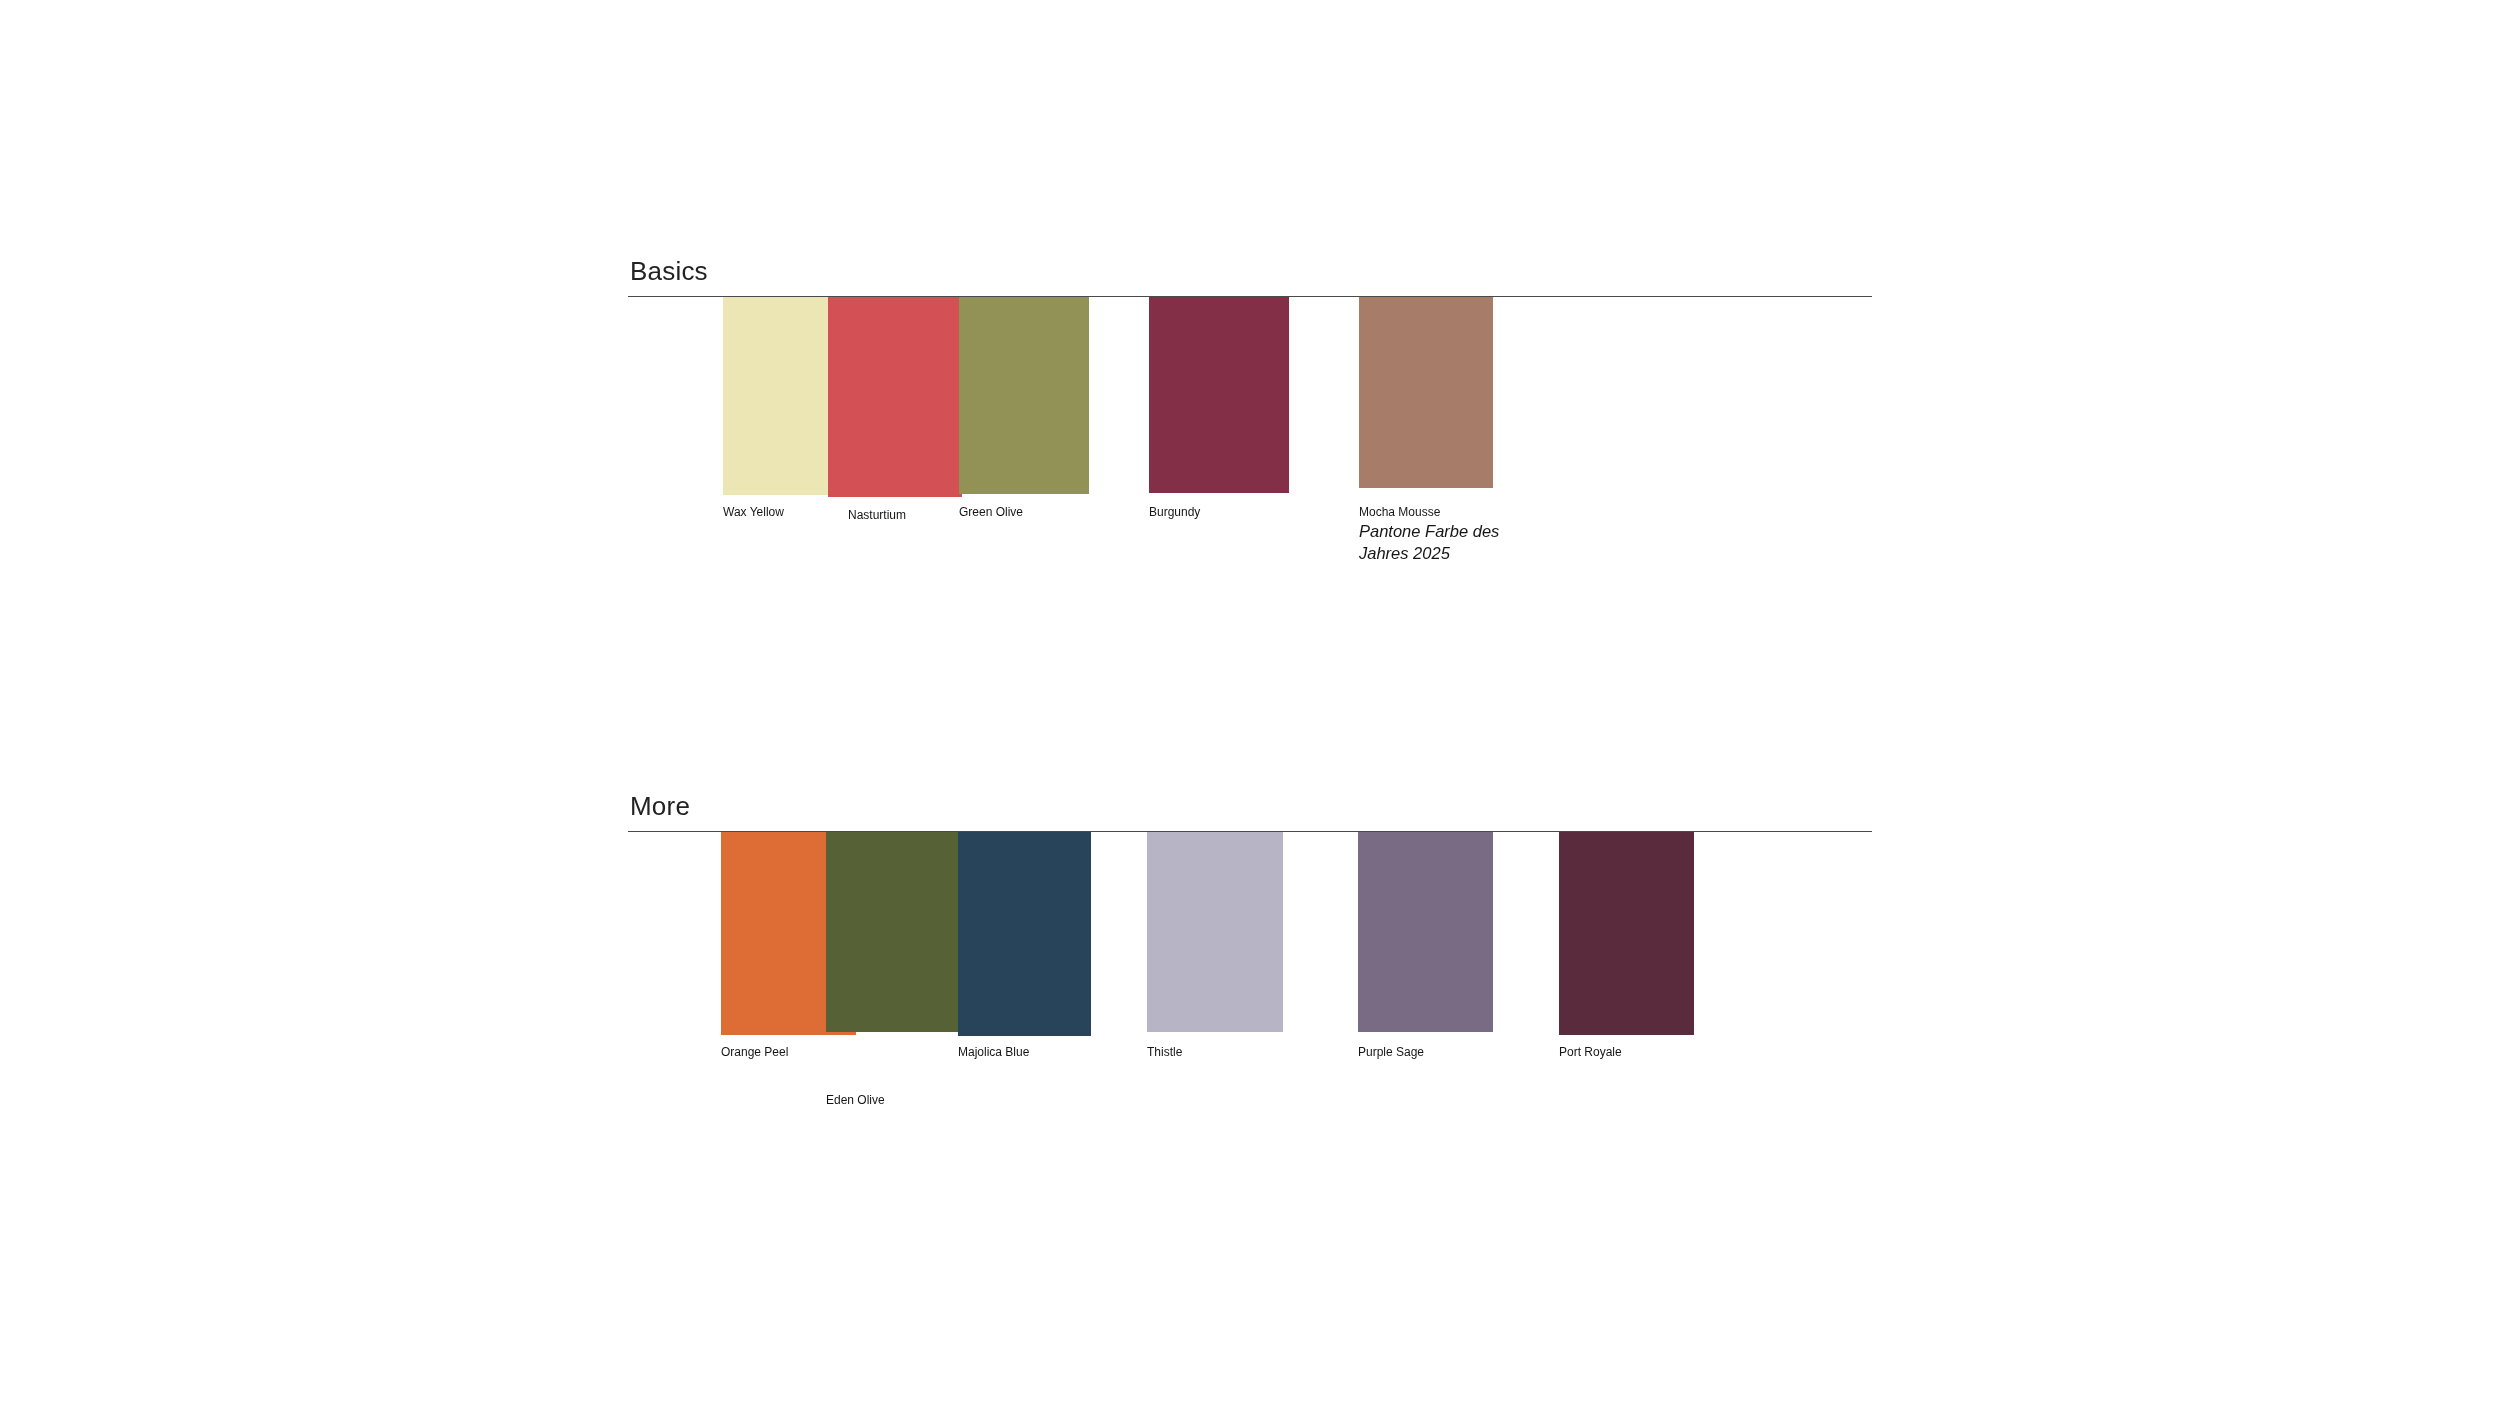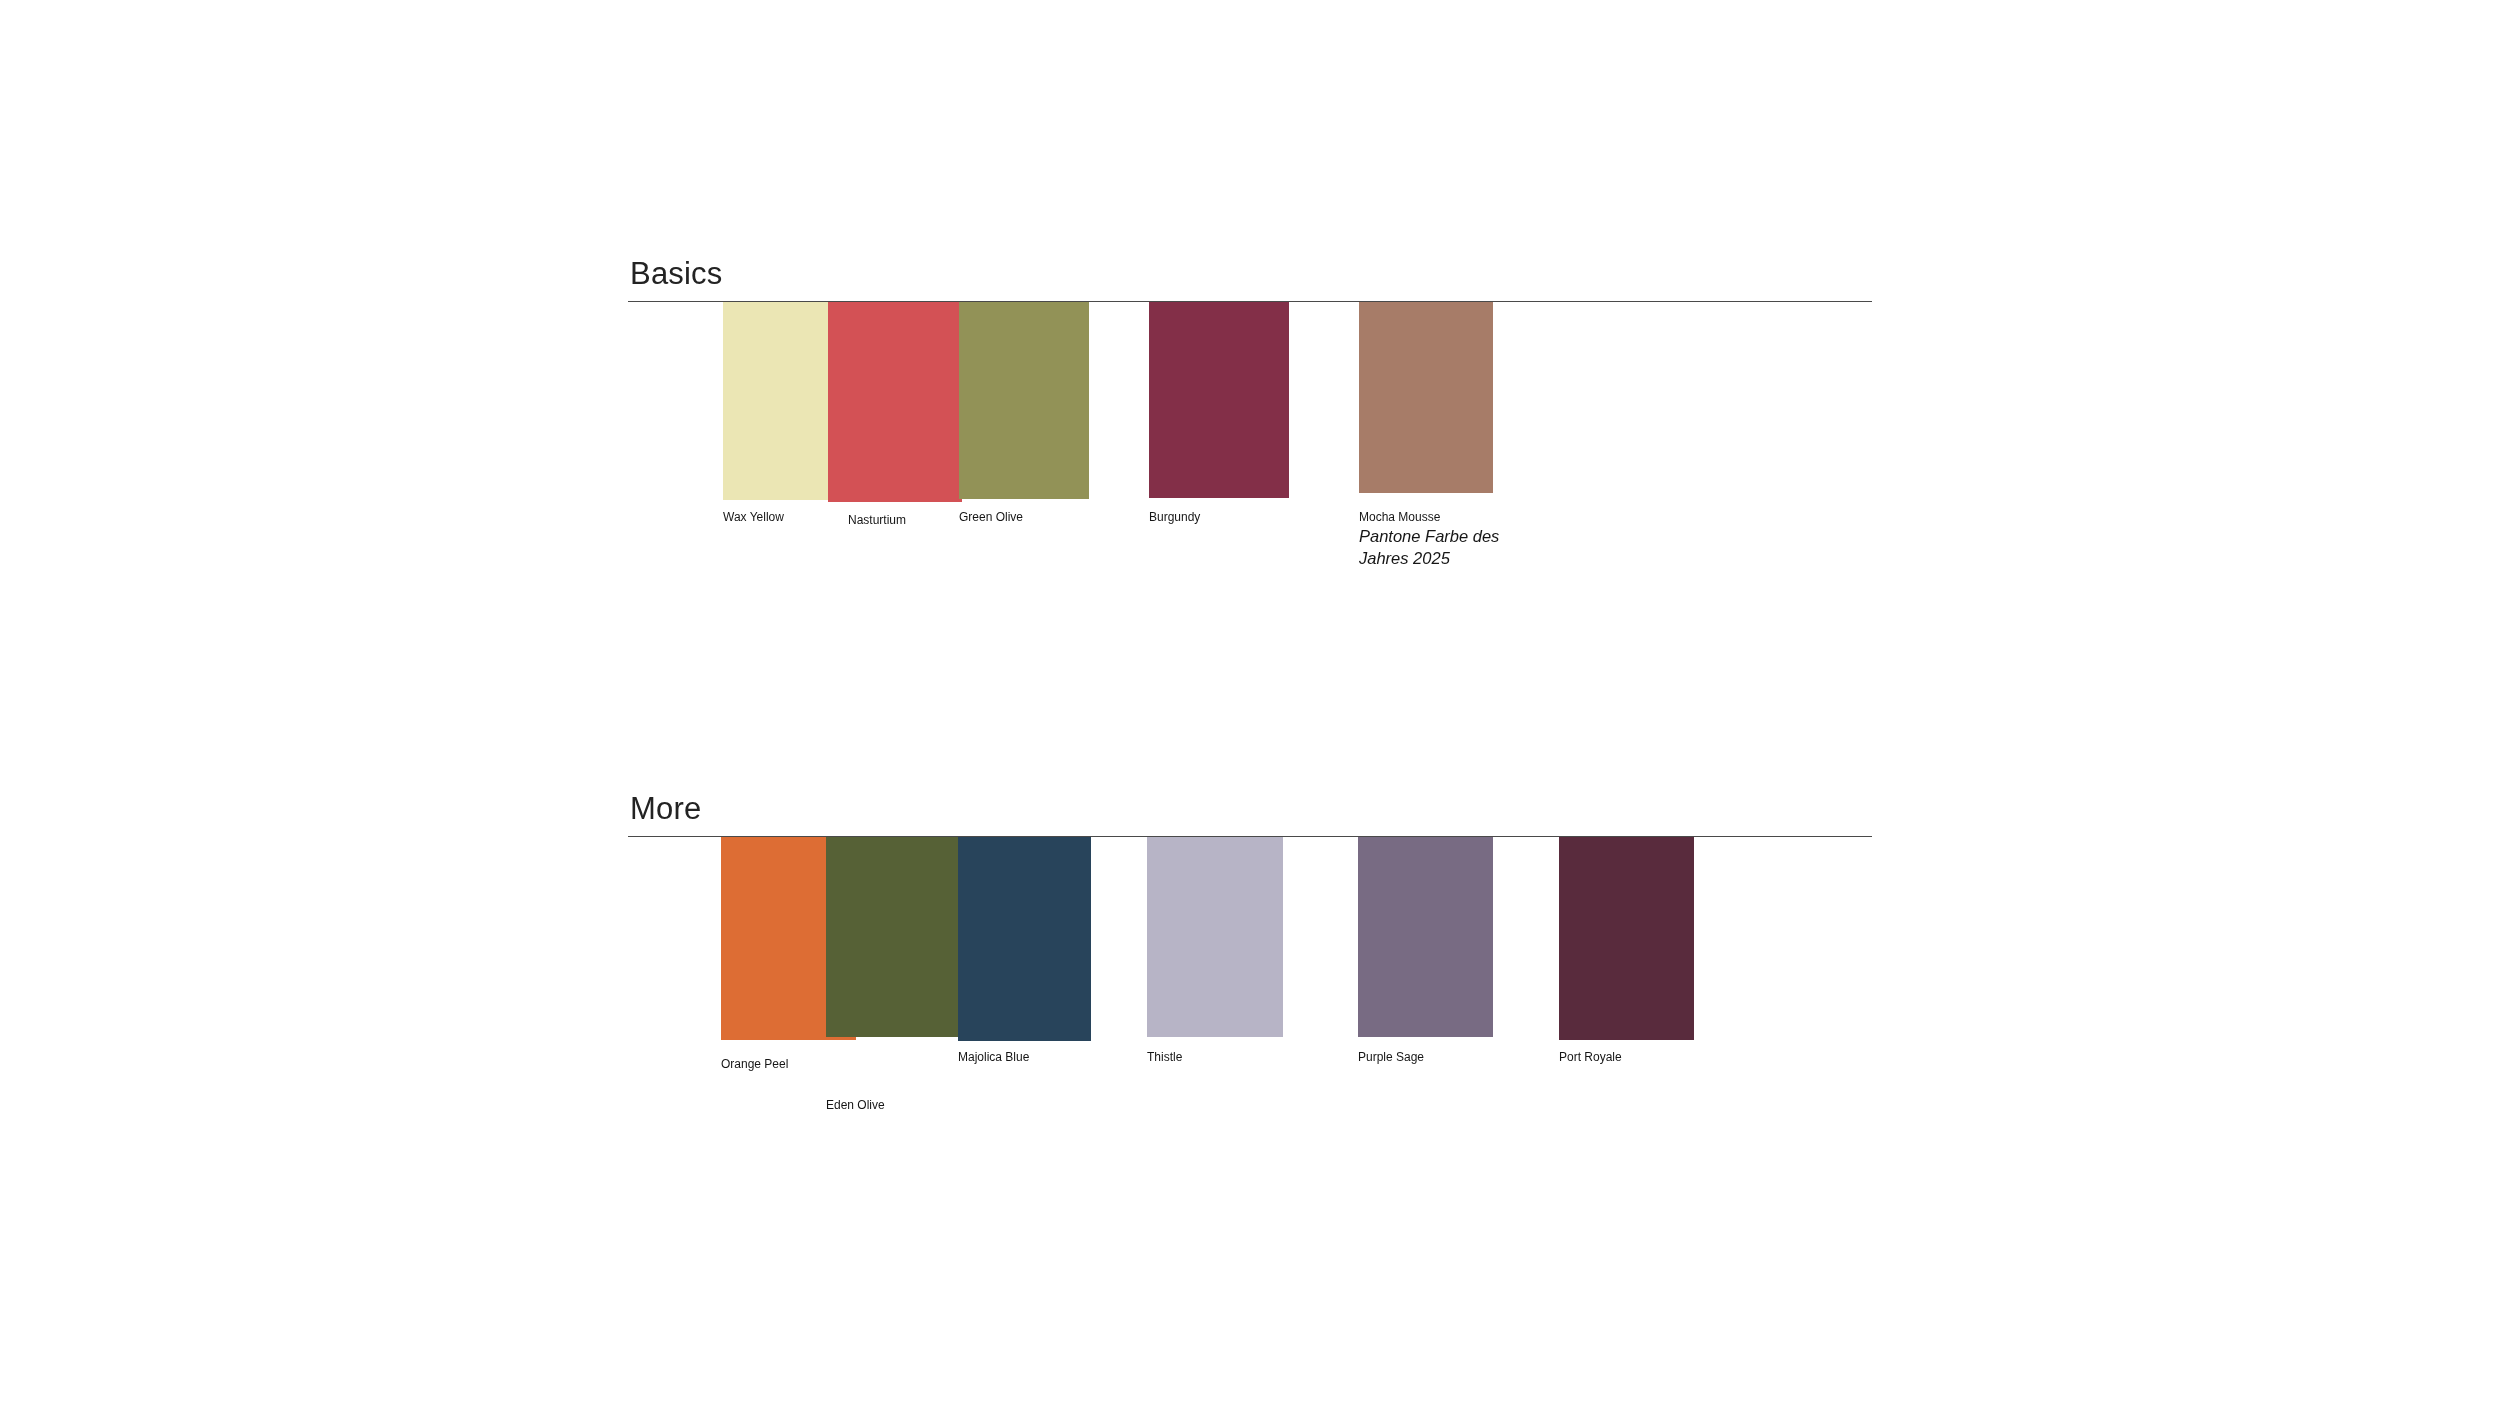--- a/index.html
+++ b/index.html
@@ -27,21 +27,21 @@
   
   .section {
     position: absolute;
     left: 628px;
     width: 1244px;
   }
   .section-basics { top: 258px; }
   .section-more   { top: 793px; }
 
   .section-title {
-    font-size: 31px;
+    font-size: 26px;
     font-weight: 400;
     letter-spacing: 0.2px;
     color: #232323;
     line-height: 1.0;
     padding: 0 0 12px 2px;
     margin: 0;
     white-space: nowrap;
   }
   .section-rule {
     width: 100%;
@@ -124,21 +124,21 @@
         </div>
       </div>
   </div>
 
   <div class="section section-more">
     <h2 class="section-title">More</h2>
     <div class="section-rule" style="background: rgb(74, 74, 74);"></div>
     <div class="swatch-row">
         <div class="swatch" style="left: 93px; width: 135px;">
           <div class="swatch-chip" style="height: 203px; background: rgb(221, 109, 52);"></div>
-          <div class="swatch-caption" style="top: 220px;">
+          <div class="swatch-caption" style="top: 213px;">
             <div class="swatch-name">Orange Peel</div>
           </div>
         </div>
         <div class="swatch" style="left: 198px; width: 134px;">
           <div class="swatch-chip" style="height: 200px; background: rgb(86, 97, 54);"></div>
           <div class="swatch-caption" style="top: 213px; margin-top: 48px;">
             <div class="swatch-name">Eden Olive</div>
           </div>
         </div>
         <div class="swatch" style="left: 519px; width: 136px;">

